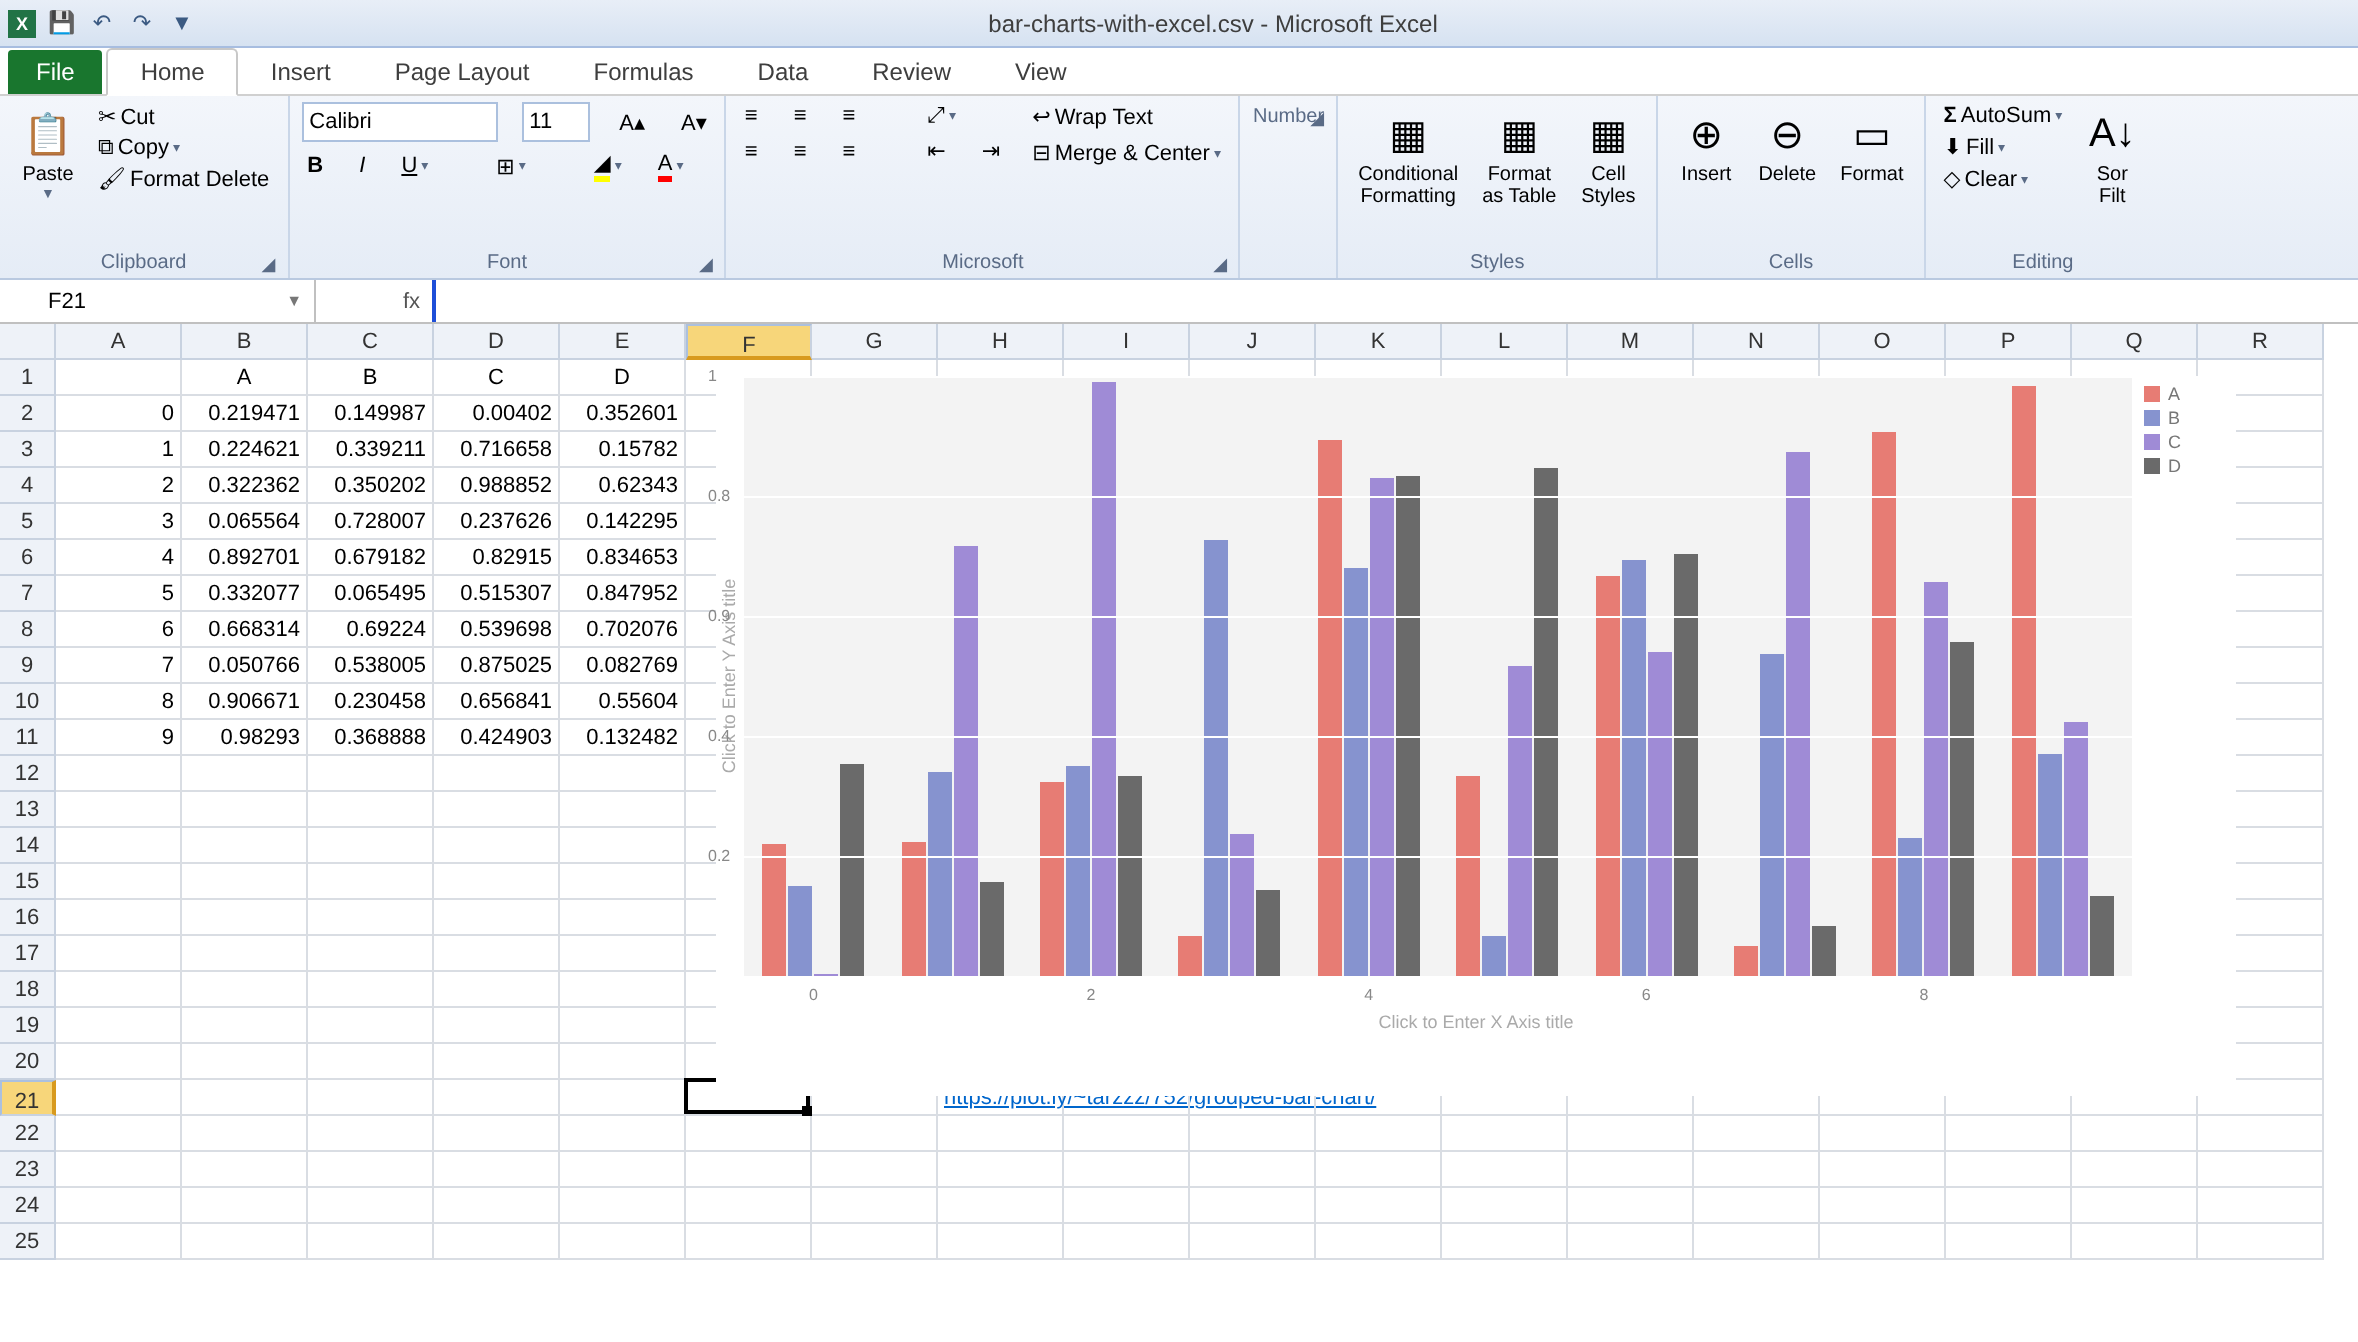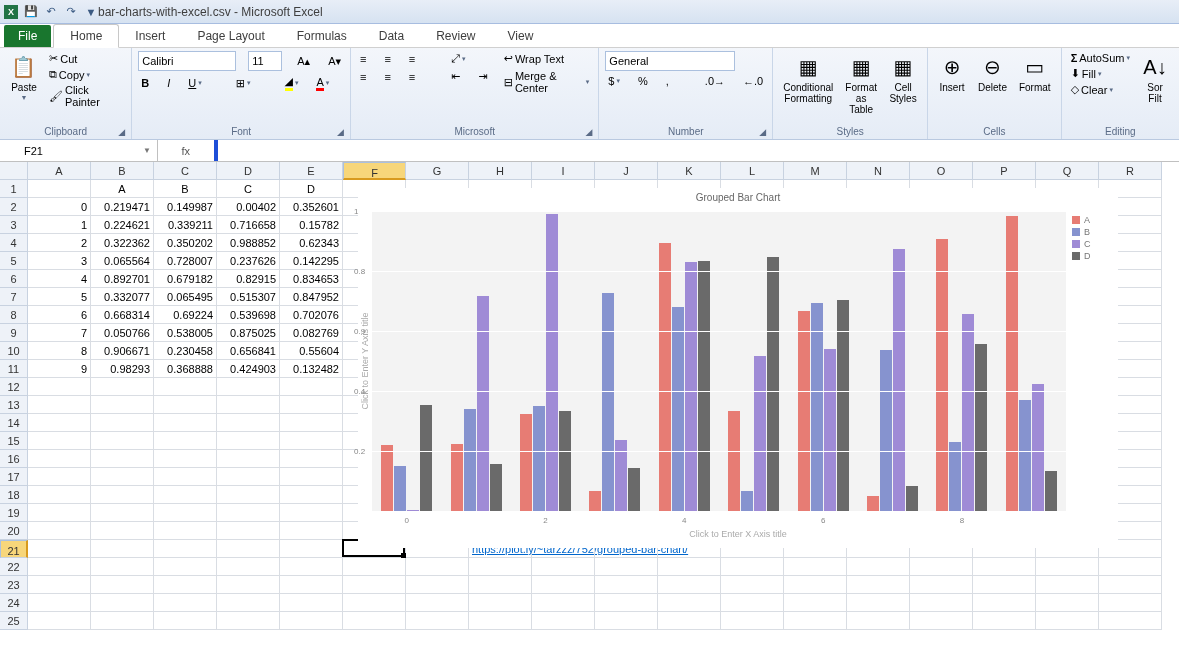--- a/index.html
+++ b/index.html
@@ -3,21 +3,21 @@
 <meta charset="utf-8">
 <style>
 * { box-sizing: border-box; margin: 0; padding: 0; font-family: "Segoe UI", Tahoma, sans-serif; }
 body { background: #fff; font-size: 11px; overflow: hidden; width: 1179px; height: 671px; position: relative; }
 
 
 .titlebar { height: 24px; background: linear-gradient(#e8eef7,#d6e2f1); display: flex; align-items: center; padding: 0 4px; border-bottom: 1px solid #a7bde0; }
 .titlebar .qat { display: flex; gap: 6px; align-items: center; }
 .titlebar .qat .x-ico { width: 14px; height: 14px; background: #217346; color: #fff; font-size: 9px; display: flex; align-items: center; justify-content: center; font-weight: bold; }
 .titlebar .qat .ico { width: 14px; height: 14px; display: flex; align-items: center; justify-content: center; font-size: 11px; color: #3b5a82; }
-.titlebar .title { flex: 1; text-align: left; font-size: 12px; color: #3e3e3e; }
+.titlebar .title { flex: 1; text-align: center; font-size: 12px; color: #3e3e3e; }
 
 
 .tabs { height: 24px; background: #fff; display: flex; align-items: end; padding-left: 4px; border-bottom: 1px solid #d0d0d0; }
 .tab-file { background: #19762e; color: #fff; padding: 4px 14px; font-size: 12px; border-radius: 2px 2px 0 0; margin-right: 2px; }
 .tab { padding: 4px 16px; font-size: 12px; color: #3e3e3e; cursor: pointer; }
 .tab.active { background: #fff; border: 1px solid #c8c8c8; border-bottom: 1px solid #fff; border-radius: 3px 3px 0 0; position: relative; top: 1px; }
 
 
 .ribbon { height: 92px; background: linear-gradient(#f3f6fb,#e5ecf6); border-bottom: 1px solid #b9c9e0; display: flex; }
 .group { border-right: 1px solid #c9d6e8; padding: 3px 6px 0 6px; display: flex; flex-direction: column; justify-content: space-between; }
@@ -33,21 +33,21 @@
 .dd { font-size: 7px; color: #5a6b86; }
 .sel { border: 1px solid #abc0de; background: #fff; font-size: 11px; padding: 1px 3px; height: 20px; }
 .font-sel { width: 98px; }
 .size-sel { width: 34px; }
 .num-sel { width: 130px; }
 
 
 .fbar { height: 22px; display: flex; border-bottom: 1px solid #c0c0c0; background: #fff; }
 .namebox { width: 140px; border-right: 1px solid #c0c0c0; display: flex; align-items: center; padding: 0 6px; justify-content: space-between; margin-left: 18px; }
 .namebox .dd2 { font-size: 8px; color: #777; }
-.fx { width: 60px; display: flex; align-items: center; justify-content: flex-end; padding-right: 24px; color: #555; border-right: 4px solid #1d4ed8; }
+.fx { width: 60px; display: flex; align-items: center; justify-content: flex-end; padding-right: 6px; color: #555; border-right: 2px solid #1d4ed8; }
 .finput { flex: 1; padding: 2px 6px; }
 
 
 .grid-area { position: relative; overflow: hidden; height: 509px; }
 .corner { position: absolute; left: 0; top: 0; width: 28px; height: 18px; background: #eef2f8; border-right: 1px solid #c8d2e0; border-bottom: 1px solid #c8d2e0; }
 .colheads { position: absolute; left: 28px; top: 0; height: 18px; display: flex; }
 .colhead { width: 63px; height: 18px; background: #eef2f8; border-right: 1px solid #c8d2e0; border-bottom: 1px solid #c8d2e0; text-align: center; font-size: 11px; color: #333; line-height: 18px; }
 .colhead.sel { background: #f7d67a; border-bottom: 2px solid #d89a1e; }
 .rowheads { position: absolute; left: 0; top: 18px; width: 28px; }
 .rowhead { height: 18px; background: #eef2f8; border-right: 1px solid #c8d2e0; border-bottom: 1px solid #c8d2e0; text-align: center; font-size: 11px; color: #333; line-height: 18px; }
@@ -122,21 +122,21 @@
             <span>✂</span>
             <span>Cut</span>
           </div>
         <div class="smbtn">
             <span>⧉</span>
             <span>Copy</span>
             <span class="dd">▾</span>
           </div>
         <div class="smbtn">
             <span>🖌</span>
-            <span>Click Painter</span>
+            <span>Format Delete</span>
           </div>
       </div>
     </div>
     <div class="group-label"><span>Clipboard</span><span class="dlg">◢</span></div>
   </div>
 
   <div class="group">
     <div class="group-body">
       <div class="col" style="gap:3px">
         <div class="row">
@@ -204,33 +204,20 @@
             <span>⊟</span>
             <span>Merge &amp; Center</span>
             <span class="dd">▾</span>
           </div>
       </div>
     </div>
     <div class="group-label"><span>Microsoft</span><span class="dlg">◢</span></div>
   </div>
 
   <div class="group">
-    <div class="group-body">
-      <div class="col" style="gap:3px">
-        <input class="sel num-sel" value="General" style="">
-        <div class="row">
-          <div class="smbtn">$<span class="dd">▾</span></div>
-          <div class="smbtn">%</div>
-          <div class="smbtn">,</div>
-          <div style="width:6px"></div>
-          <div class="smbtn">.0→</div>
-          <div class="smbtn">←.0</div>
-        </div>
-      </div>
-    </div>
     <div class="group-label"><span>Number</span><span class="dlg">◢</span></div>
   </div>
 
   <div class="group">
     <div class="group-body">
       <div class="bigbtn">
           <div class="ico">▦</div>
           <div class="lbl" style="white-space:pre-line">Conditional
 Formatting</div>
         </div>
@@ -851,21 +838,20 @@
         <div class="cell"></div>
         <div class="cell"></div>
         <div class="cell"></div>
         <div class="cell"></div>
         <div class="cell"></div>
       </div>
     </div>
   <div class="active-cell" id="active-cell" style="left: 342px; top: 377px; width: 63px; height: 18px;"></div>
 
   <div class="chart-wrap">
-    <div class="chart-title">Grouped Bar Chart</div>
     <div class="chart-body">
       <div class="yaxis-title">
           <span>Click to Enter Y Axis title</span>
         </div>
       <div class="plot" id="plot">
         <div class="bars" id="bars">
             <div class="bgroup">
               <div class="bar a" style="height: 21.9471%;"></div>
               <div class="bar b" style="height: 14.9987%;"></div>
               <div class="bar c" style="height: 0.402%;"></div>

